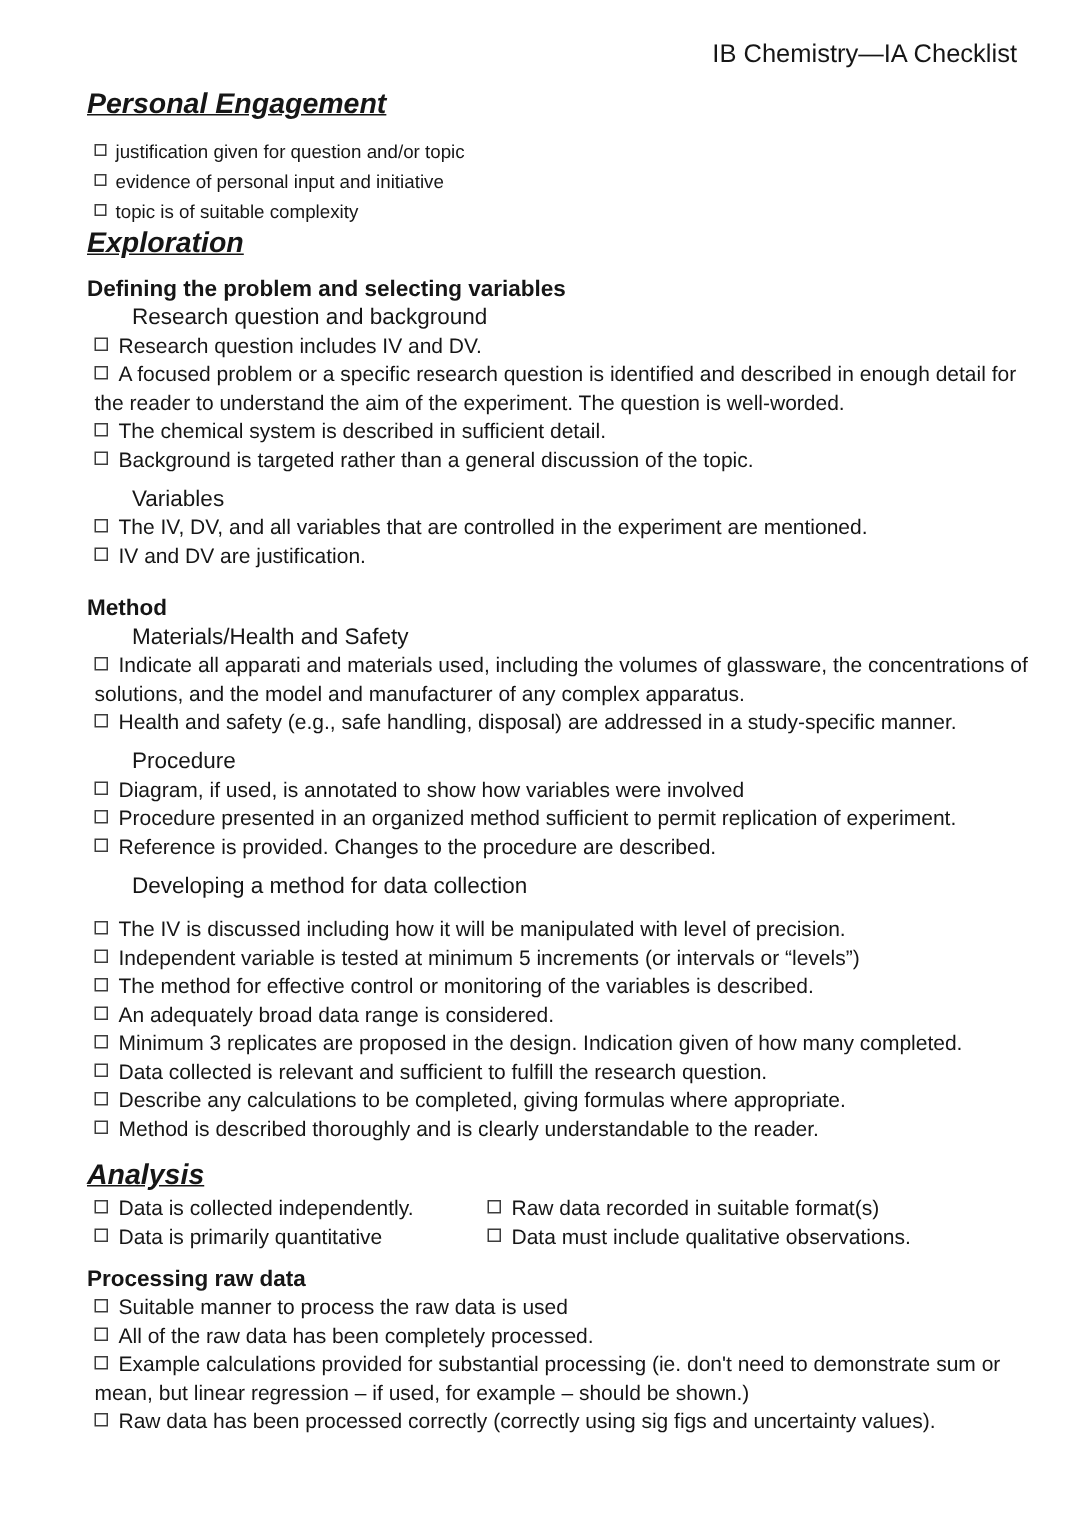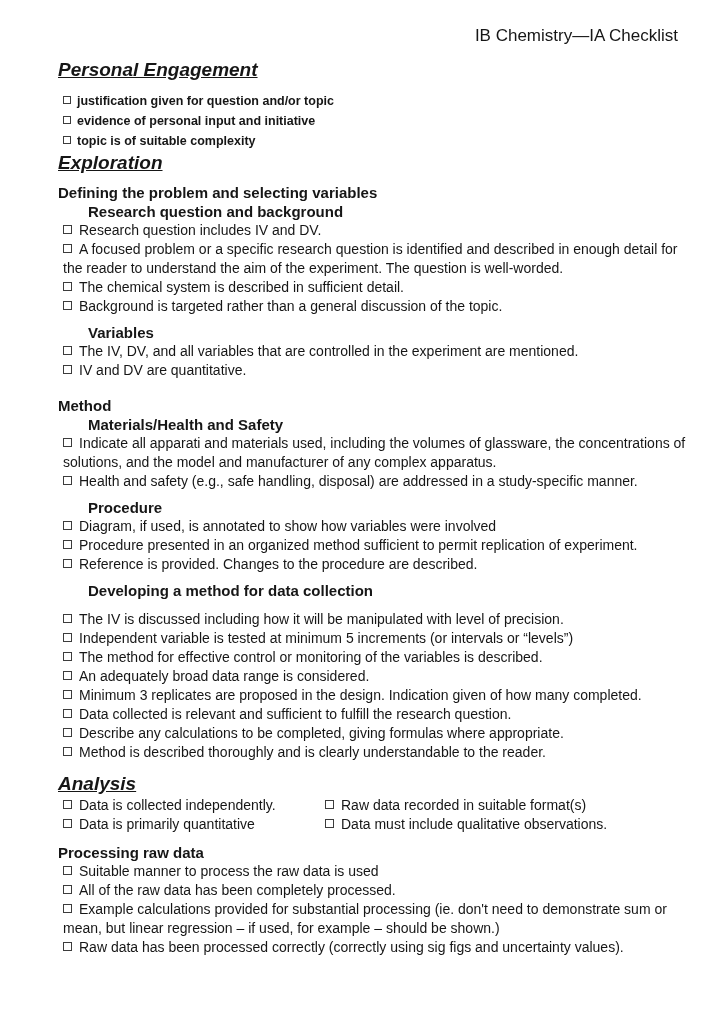--- a/index.html
+++ b/index.html
@@ -39,37 +39,36 @@
   .sec-h.anal { margin-top: 10px; }
   .g-h {
     font-weight: bold;
     font-size: 15px;
     line-height: 19px;
     margin-top: 8px;
   }
   .g-h.mt16 { margin-top: 16px; }
   .g-h.mt9 { margin-top: 9px; }
   .s-h {
-    font-weight: bold;
+    font-weight: normal;
     font-size: 15px;
     line-height: 19px;
     padding-left: 30px;
   }
   .s-h.mt7 { margin-top: 7px; }
   .item {
     font-size: 14px;
     line-height: 19px;
     padding-left: 5px;
   }
   .item.gap-top { margin-top: 10px; }
   .pe-list { margin-top: 9px; }
   .pe-item {
     font-size: 12.5px;
     line-height: 20px;
-    font-weight: bold;
   }
   .cb {
     display: inline-block;
     width: 7px;
     height: 7px;
     border: 1px solid #3c3c3c;
     margin-right: 7px;
     position: relative;
     top: -1px;
   }
@@ -103,21 +102,21 @@
   <div class="g-h">Defining the problem and selecting variables</div>
 
   <div class="s-h">Research question and background</div>
   <div class="item"><span class="cb"></span><span>Research question includes IV and DV.</span></div>
   <div class="item"><span class="cb"></span><span>A focused problem or a specific research question is identified and described in enough detail for the reader to understand the aim of the experiment. The question is well-worded.</span></div>
   <div class="item"><span class="cb"></span><span>The chemical system is described in sufficient detail.</span></div>
   <div class="item"><span class="cb"></span><span>Background is targeted rather than a general discussion of the topic.</span></div>
 
   <div class="s-h mt7">Variables</div>
   <div class="item"><span class="cb"></span><span>The IV, DV, and all variables that are controlled in the experiment are mentioned.</span></div>
-  <div class="item"><span class="cb"></span><span>IV and DV are quantitative.</span></div>
+  <div class="item"><span class="cb"></span><span>IV and DV are justification.</span></div>
 
   <div class="g-h mt16">Method</div>
 
   <div class="s-h">Materials/Health and Safety</div>
   <div class="item"><span class="cb"></span><span>Indicate all apparati and materials used, including the volumes of glassware, the concentrations of solutions, and the model and manufacturer of any complex apparatus.</span></div>
   <div class="item"><span class="cb"></span><span>Health and safety (e.g., safe handling, disposal) are addressed in a study-specific manner.</span></div>
 
   <div class="s-h mt7">Procedure</div>
   <div class="item"><span class="cb"></span><span>Diagram, if used, is annotated to show how variables were involved</span></div>
   <div class="item"><span class="cb"></span><span>Procedure presented in an organized method sufficient to permit replication of experiment.</span></div>

